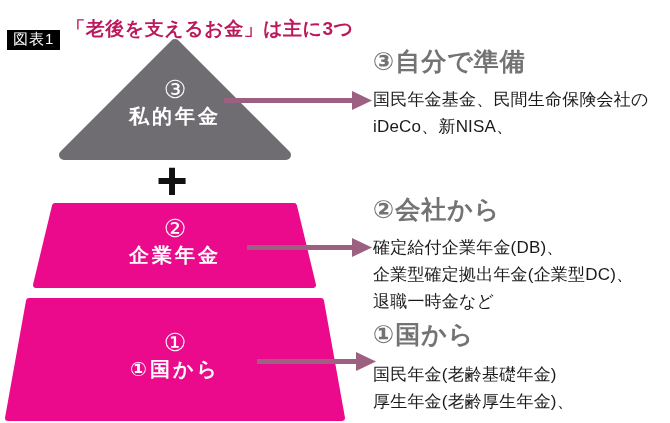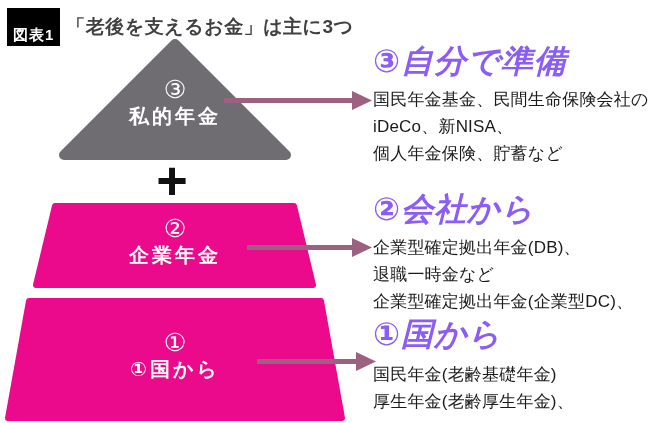--- a/index.html
+++ b/index.html
@@ -3,44 +3,44 @@
 <meta charset="utf-8">
 <style>
   html,body{margin:0;padding:0;background:#ffffff;}
   .stage{
     position:relative;width:670px;height:423px;background:#ffffff;overflow:hidden;
     font-family:"Liberation Sans","DejaVu Sans",sans-serif;
   }
   
   .hdr{position:absolute;top:8px;left:7px;display:flex;align-items:center;gap:6px;}
   .tag{
-    background:#000;color:#fff;font-size:15px;font-weight:700;
-    padding:18px 6px 3px 6px;line-height:17px;letter-spacing:1px;
+    background:#000;color:#fff;font-size:15px;font-weight:400;
+    padding:0 6px 3px 6px;line-height:17px;letter-spacing:1px;margin-top:22px;
   }
-  .title{margin:0;font-size:19px;font-weight:700;color:#404040;letter-spacing:0.5px;line-height:22px;}
+  .title{margin:0;font-size:19px;font-weight:700;color:#be185d;letter-spacing:0.5px;line-height:22px;}
   
   svg.shapes{position:absolute;left:0;top:0;width:670px;height:423px;}
   .shape-gray{fill:#6f6d72;stroke:#6f6d72;stroke-width:10;stroke-linejoin:round;}
   .shape-pink{fill:#ec0a8c;stroke:#ec0a8c;stroke-width:6;stroke-linejoin:round;}
   .arrow-fill{fill:#9c6080;}
   
   .shape-label{position:absolute;text-align:center;color:#fff;}
   .shape-label .num{font-size:25px;line-height:25px;font-family:"DejaVu Sans",sans-serif;}
   .shape-label .name{font-size:20px;line-height:28px;font-weight:700;letter-spacing:3px;margin-top:0;}
   .lab-private{left:75px;top:77px;width:200px;}
   .lab-corporate{left:35px;top:216px;width:280px;}
   .lab-public{left:35px;top:330px;width:280px;}
   
   .plus{
     position:absolute;left:142px;top:152px;width:60px;height:56px;
     text-align:center;font-size:54px;line-height:56px;font-weight:900;color:#111;
   }
   
   .ann{position:absolute;left:373px;width:296px;color:#1a1a1a;}
-  .ann h2{margin:0 0 11px 0;font-size:32px;line-height:28px;font-weight:700;color:#8b5cf6;letter-spacing:1px;font-style:italic;}
+  .ann h2{margin:0 0 11px 0;font-size:25px;line-height:28px;font-weight:700;color:#737373;letter-spacing:1px;}
   .ann p{margin:0;font-size:17px;line-height:27px;letter-spacing:0.2px;}
   .ann-private{top:47px;}
   .ann-corporate{top:195px;}
   .ann-public{top:320px;}
   .ann-public h2{margin-bottom:13px;}
 </style>
 </head>
 <body>
 
 <div class="stage">
@@ -86,28 +86,27 @@
     <div class="num">①</div>
     <div class="name">①国から</div>
   </div>
 
   <div class="plus">+</div>
 
   <div class="ann ann-private">
     <h2>③自分で準備</h2>
     <p>国民年金基金、民間生命保険会社の</p>
     <p>iDeCo、新NISA、</p>
-    <p>個人年金保険、貯蓄など</p>
   </div>
 
   <div class="ann ann-corporate">
     <h2>②会社から</h2>
-    <p>企業型確定拠出年金(DB)、</p>
+    <p>確定給付企業年金(DB)、</p>
+    <p>企業型確定拠出年金(企業型DC)、</p>
     <p>退職一時金など</p>
-    <p>企業型確定拠出年金(企業型DC)、</p>
   </div>
 
   <div class="ann ann-public">
     <h2>①国から</h2>
     <p>国民年金(老齢基礎年金)</p>
     <p>厚生年金(老齢厚生年金)、</p>
   </div>
 
 </div>
 

